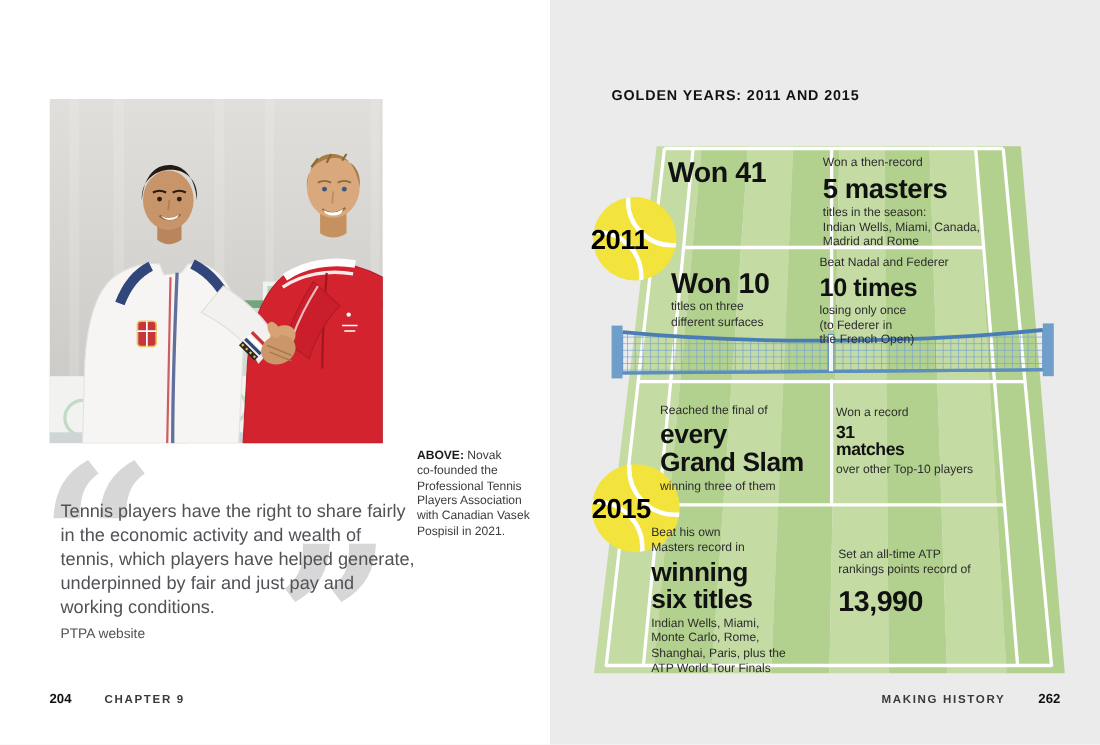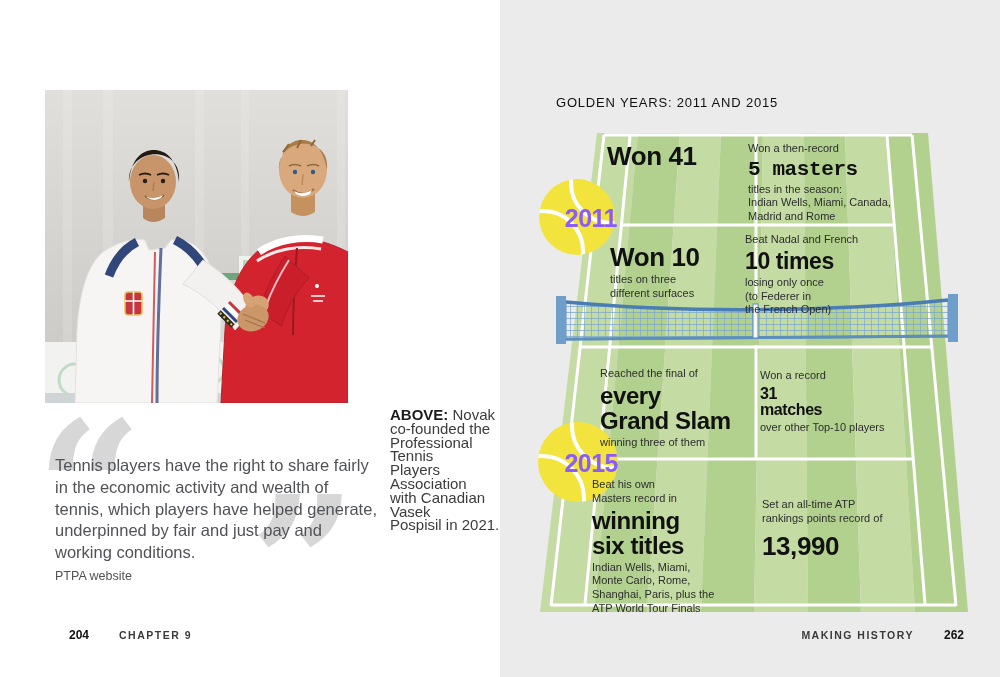--- a/index.html
+++ b/index.html
@@ -3,52 +3,52 @@
 <meta charset="utf-8">
 <style>
   * { margin:0; padding:0; box-sizing:border-box; }
   html,body { width:1000px; height:677px; }
   body { position:relative; font-family:"Liberation Sans", sans-serif; background:#ffffff; overflow:hidden; }
 
   .page-right-bg { position:absolute; left:500px; top:0; width:500px; height:677px; background:#ebebeb; }
 
   
   .photo { position:absolute; left:45px; top:90px; width:303px; height:313px; }
-  .caption { position:absolute; left:390px; top:408px; width:110px; font-size:15px; line-height:13.8px; color:#3c3c3c; }
+  .caption { position:absolute; left:379px; top:408px; width:110px; font-size:11px; line-height:13.8px; color:#3c3c3c; }
   .caption .cap-label { font-weight:700; color:#1c1c1c; }
   .caption .cap-text { white-space:pre-line; }
 
   .quote-mark { position:absolute; font-family:"DejaVu Serif", serif; font-weight:700; font-size:185px; line-height:1; color:#d7d7d7; z-index:0; }
   .quote-open  { left:36px; top:398px; }
   .quote-close { left:250px; top:472px; }
   .quote-text { position:absolute; left:55px; top:455px; width:345px; font-size:16.5px; line-height:21.8px; color:#515257; white-space:pre-line; z-index:1; }
   .quote-attr { position:absolute; left:55px; top:569px; font-size:12.5px; color:#515257; z-index:1; }
 
-  .footer-left { position:absolute; left:45px; top:628px; display:flex; align-items:baseline;margin-left:24px; }
+  .footer-left { position:absolute; left:45px; top:628px; display:flex; align-items:baseline; }
   .footer-right { position:absolute; right:36px; top:628px; display:flex; align-items:baseline; }
   .page-num { font-size:12px; font-weight:700; color:#111; }
   .folio-label { font-size:10.5px; font-weight:700; letter-spacing:1.5px; color:#3a3a3a; }
   .footer-left .folio-label { margin-left:30px; }
   .footer-right .page-num { margin-left:30px; }
 
   
-  .infographic-title { position:absolute; left:556px; top:79px; font-size:13px; font-weight:400; letter-spacing:0.8px; color:#111;margin-top:16px; }
+  .infographic-title { position:absolute; left:556px; top:79px; font-size:13px; font-weight:700; letter-spacing:0.8px; color:#111; }
   .court-svg { position:absolute; left:500px; top:0; width:500px; height:677px; }
 
-  .ball-year { position:absolute; width:80px; text-align:right; font-size:25px; font-weight:700; letter-spacing:-0.5px; color:#8b5cf6; z-index:3; }
+  .ball-year { position:absolute; width:80px; text-align:left; font-size:25px; font-weight:700; letter-spacing:-0.5px; color:#000000; z-index:3; }
   .ball-year-2011 { left:537px; top:204px; }
   .ball-year-2015 { left:538px; top:449px; }
 
   .stat { position:absolute; text-align:left; color:#2d2d2d; z-index:2; }
   .stat .pre, .stat .post { font-size:11px; line-height:13.8px; white-space:pre-line; }
   .stat .big { font-weight:700; color:#111; letter-spacing:-0.4px; white-space:pre-line; margin:3px 0 2px 0; line-height:1.04; }
   .stat .pre:empty, .stat .post:empty { display:none; }
 
   .stat-1 { left:607px; top:140px; width:155px; } .stat-1 .big { font-size:26px; }
-  .stat-2 { left:748px; top:142px; width:175px; } .stat-2 .big { font-size:21px;font-family:Liberation Mono, monospace; }
+  .stat-2 { left:748px; top:142px; width:175px; } .stat-2 .big { font-size:25px; }
   .stat-3 { left:610px; top:241px; width:150px; } .stat-3 .big { font-size:26px; }
   .stat-4 { left:745px; top:233px; width:165px; } .stat-4 .big { font-size:23px; }
   .stat-5 { left:600px; top:367px; width:158px; } .stat-5 .big { font-size:24px; }
   .stat-6 { left:760px; top:369px; width:158px; } .stat-6 .big { font-size:16px; }
   .stat-7 { left:592px; top:478px; width:165px; } .stat-7 .big { font-size:24px; }
   .stat-8 { left:762px; top:498px; width:170px; } .stat-8 .big { font-size:26px; margin-top:7px; }
 </style>
 </head>
 <body>
 
@@ -262,21 +262,21 @@
 Indian Wells, Miami, Canada,
 Madrid and Rome</div>
 </div>
 <div class="stat stat-3">
 
   <div class="big">Won 10</div>
   <div class="post">titles on three
 different surfaces</div>
 </div>
 <div class="stat stat-4">
-  <div class="pre">Beat Nadal and French</div>
+  <div class="pre">Beat Nadal and Federer</div>
   <div class="big">10 times</div>
   <div class="post">losing only once
 (to Federer in
 the French Open)</div>
 </div>
 <div class="stat stat-5">
   <div class="pre">Reached the final of</div>
   <div class="big">every
 Grand Slam</div>
   <div class="post">winning three of them</div>

